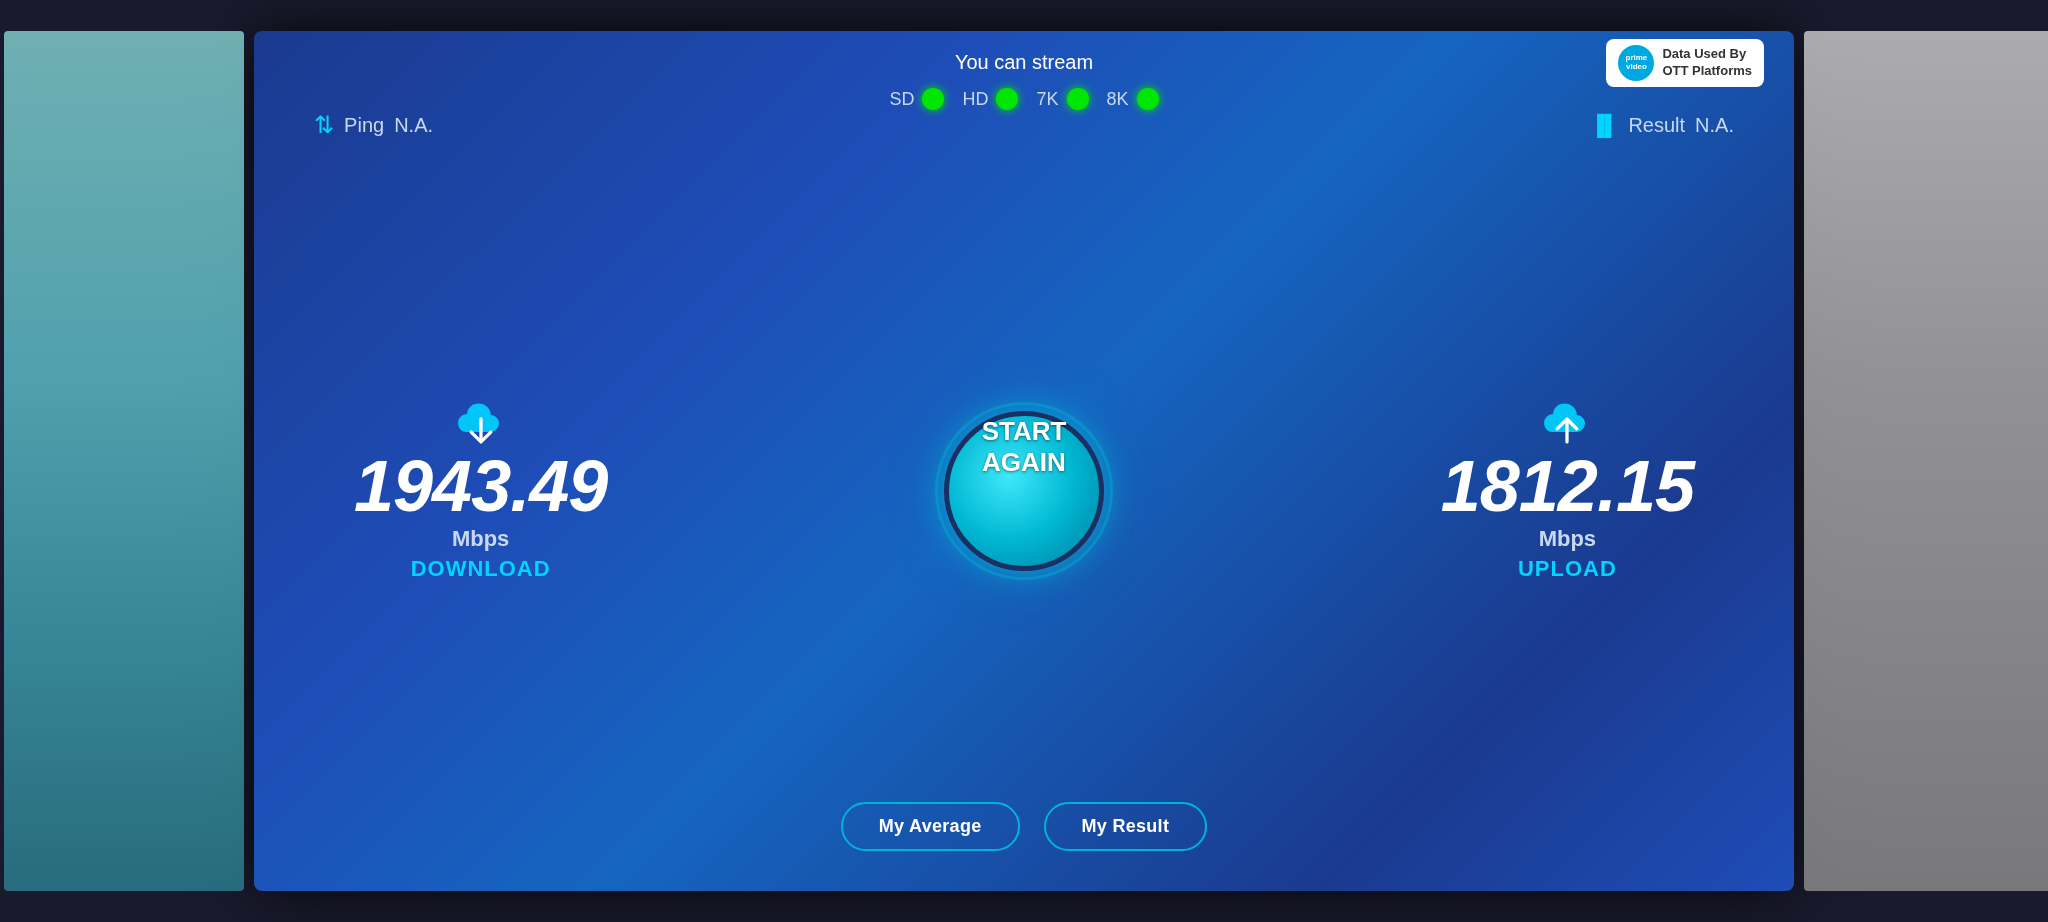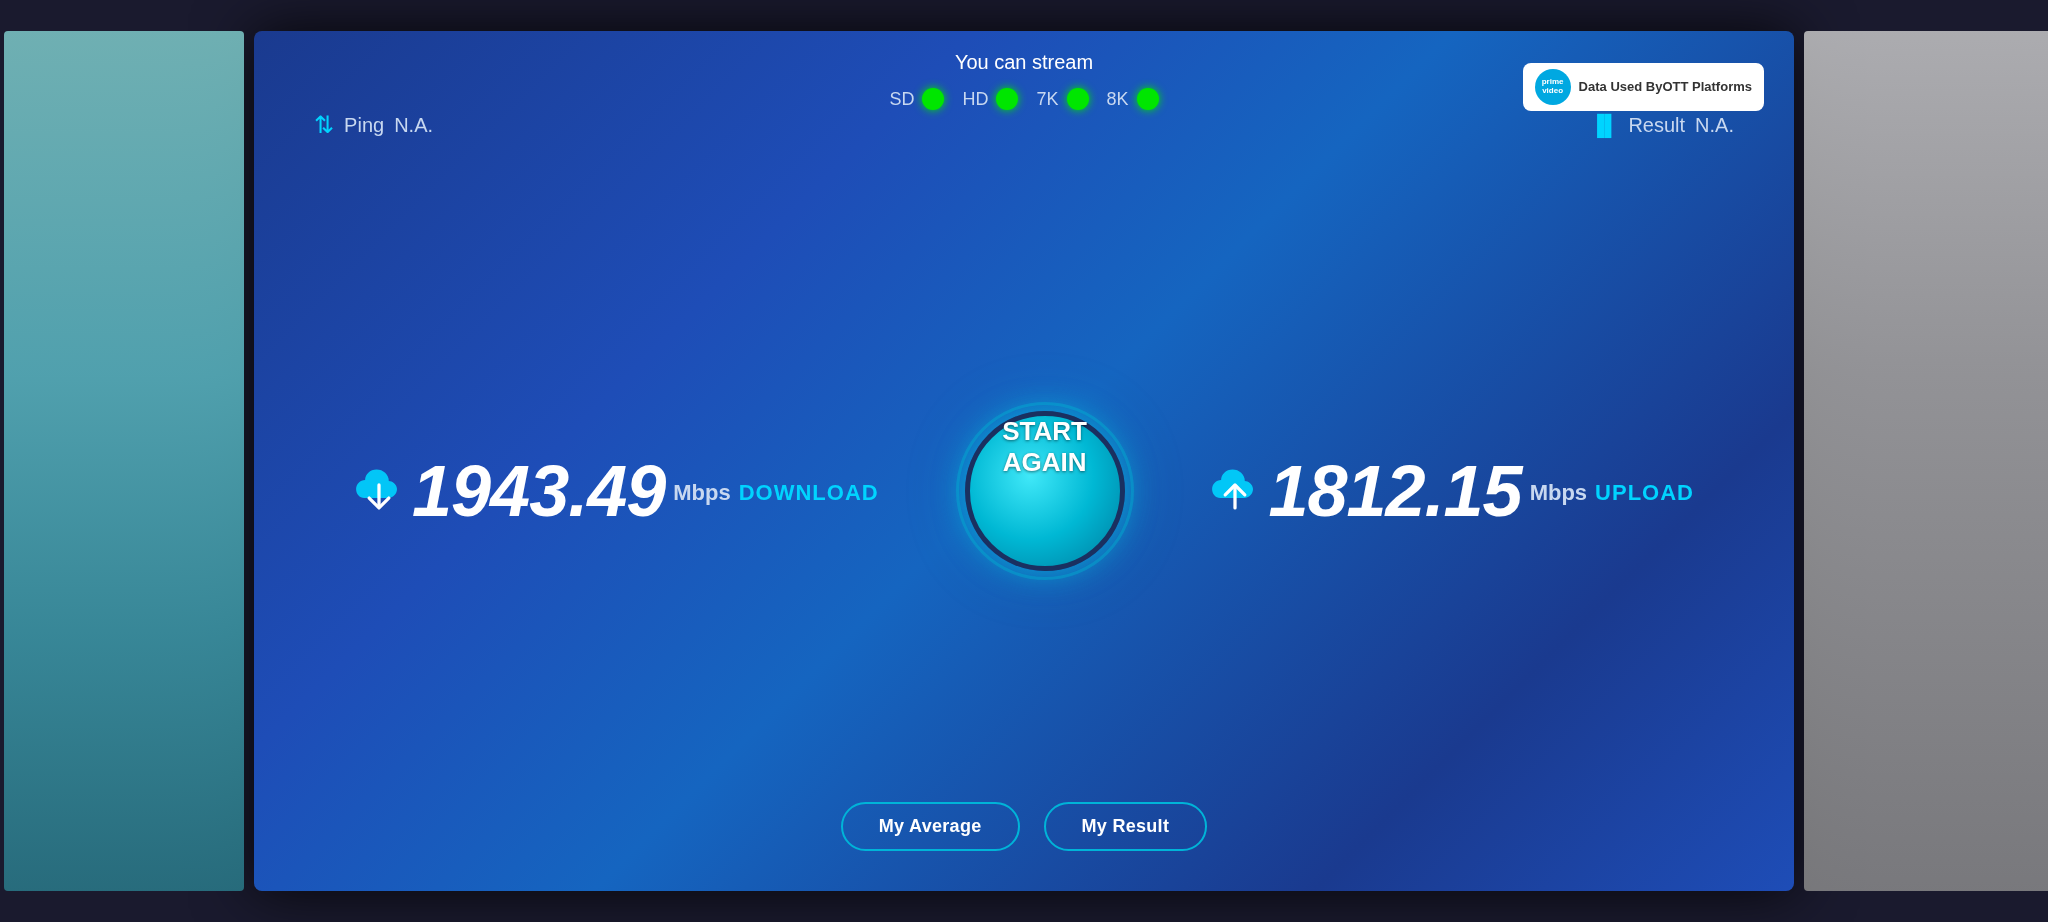--- a/index.html
+++ b/index.html
@@ -65,21 +65,21 @@
     .isp-name {
       color: #c8d8f0;
       font-size: 22px;
       font-weight: normal;
       letter-spacing: 0.5px;
     }
 
     
     .ott-badge {
       position: absolute;
-      top: 32px;
+      top: 8px;
       right: 30px;
       background: white;
       border-radius: 8px;
       display: flex;
       align-items: center;
       gap: 8px;
       padding: 6px 12px;
     }
 
     .prime-icon {
@@ -189,23 +189,23 @@
       justify-content: space-between;
       width: 100%;
       margin-top: 80px;
       padding: 0 60px;
       flex: 1;
     }
 
     
     .speed-section {
       display: flex;
-      flex-direction: row;
-      align-items: center;
-      gap: 8px;
+      flex-direction: column;
+      align-items: center;
+      gap: 0;
     }
 
     .speed-value {
       color: white;
       font-size: 72px;
       font-weight: bold;
       font-style: italic;
       letter-spacing: -1px;
       line-height: 1;
     }
@@ -290,21 +290,21 @@
 
   <div class="left-wall"></div>
 
   <div class="right-wall"></div>
 
   <div class="ott-badge">
     <div class="prime-icon">
       <span style="font-size:8px; text-align:center; white-space:pre-line; line-height:1.1;">prime
 video</span>
     </div>
-    <div style="display:flex; flex-direction:row;">
+    <div style="display:flex; flex-direction:column;">
       <span class="ott-text">Data Used By</span>
       <span class="ott-text">OTT Platforms</span>
     </div>
   </div>
 
 
   <div class="ping-jitter-row">
     <div class="ping-section">
 
       <span class="ping-icon">⇅</span>

